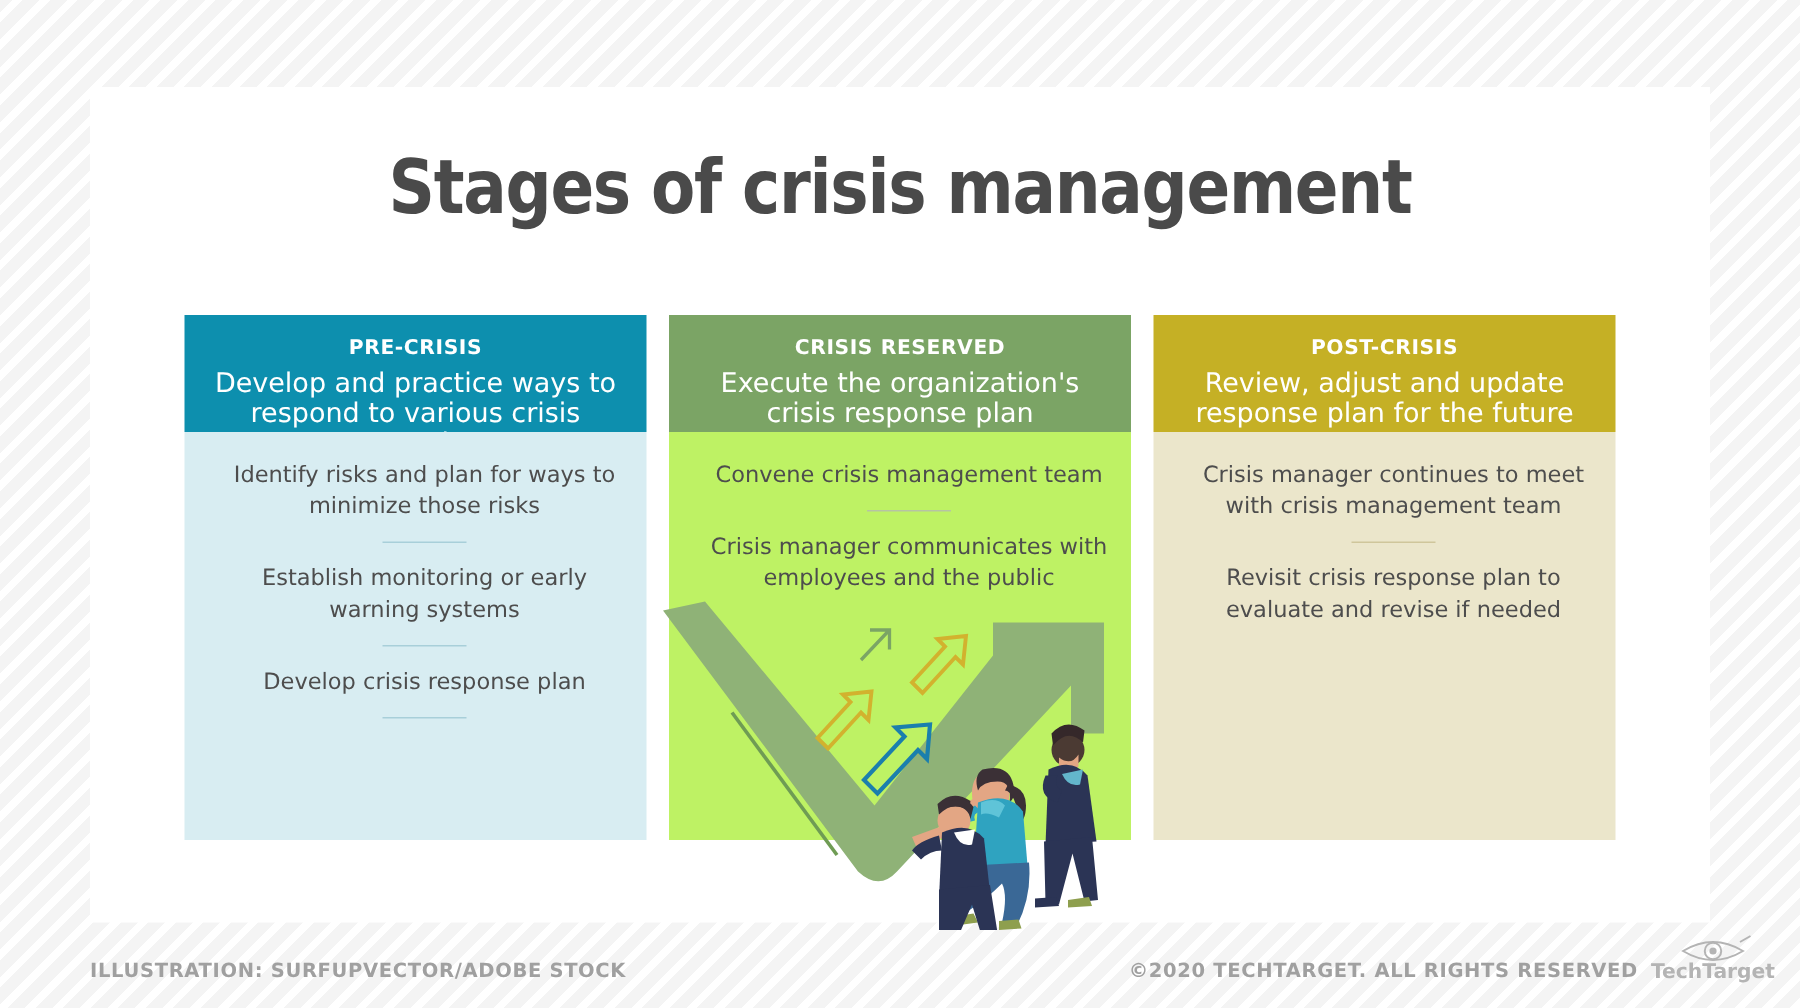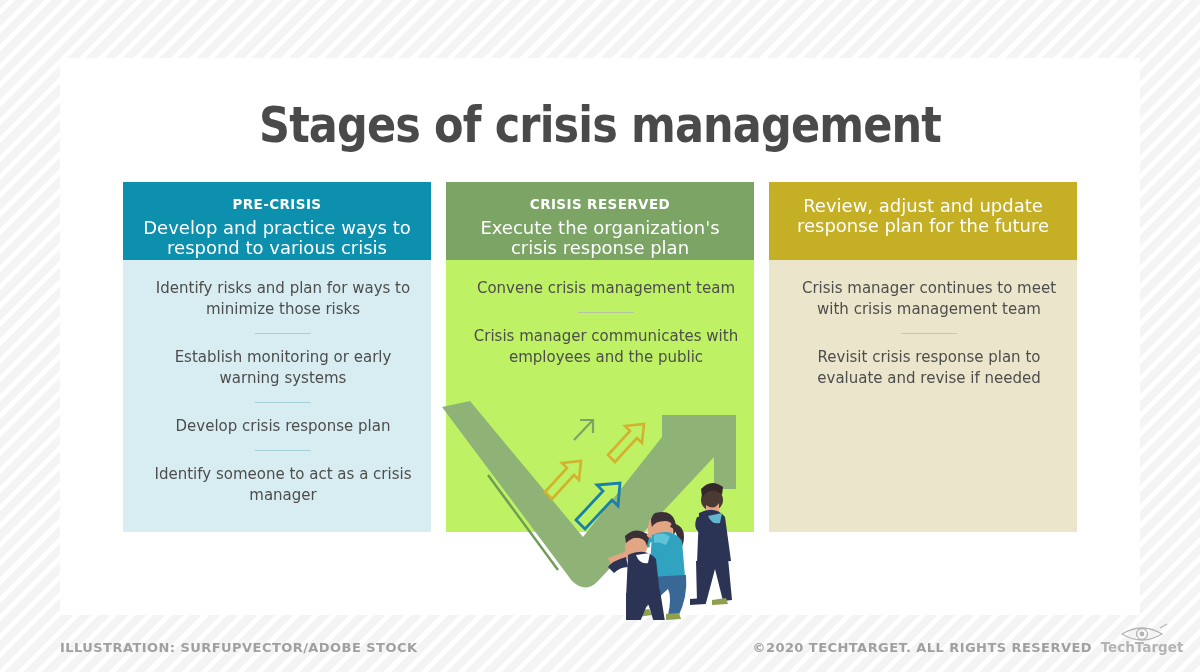--- a/index.html
+++ b/index.html
@@ -50,21 +50,21 @@
     color: #4a4a4a;
     transform: scaleX(0.86);
     transform-origin: 50% 50%;
     white-space: nowrap;
   }
 
   
   #columns {
     position: absolute;
     left: 63px;
-    top: 124px;
+    top: 152px;
     width: 954px;
     height: 350px;
     display: flex;
     gap: 15px;
   }
   .column {
     flex: 1 1 0;
     display: flex;
     flex-direction: column;
     position: relative;
@@ -175,38 +175,38 @@
           <div class="col-kicker">PRE-CRISIS</div>
           <div class="col-subtitle">Develop and practice ways to respond to various crisis scenarios</div>
         </div>
         <div class="col-body">
           <div class="item">Identify risks and plan for ways to minimize those risks</div>
           <div class="divider"></div>
           <div class="item">Establish monitoring or early warning systems</div>
           <div class="divider"></div>
           <div class="item">Develop crisis response plan</div>
           <div class="divider"></div>
-          <div class="item">Identify someone to act as a crisis manager</div>
         </div>
       </div>
 
       <div class="column col-2">
         <div class="col-header">
           <div class="col-kicker">CRISIS RESERVED</div>
           <div class="col-subtitle">Execute the organization's crisis response plan</div>
         </div>
         <div class="col-body">
           <div class="item">Convene crisis management team</div>
           <div class="divider"></div>
           <div class="item">Crisis manager communicates with employees and the public</div>
         </div>
       </div>
 
       <div class="column col-3">
         <div class="col-header">
+          <div class="col-kicker">POST-CRISIS</div>
           <div class="col-subtitle">Review, adjust and update response plan for the future</div>
         </div>
         <div class="col-body">
           <div class="item">Crisis manager continues to meet with crisis management team</div>
           <div class="divider"></div>
           <div class="item">Revisit crisis response plan to evaluate and revise if needed</div>
         </div>
       </div>
 
     </div>

